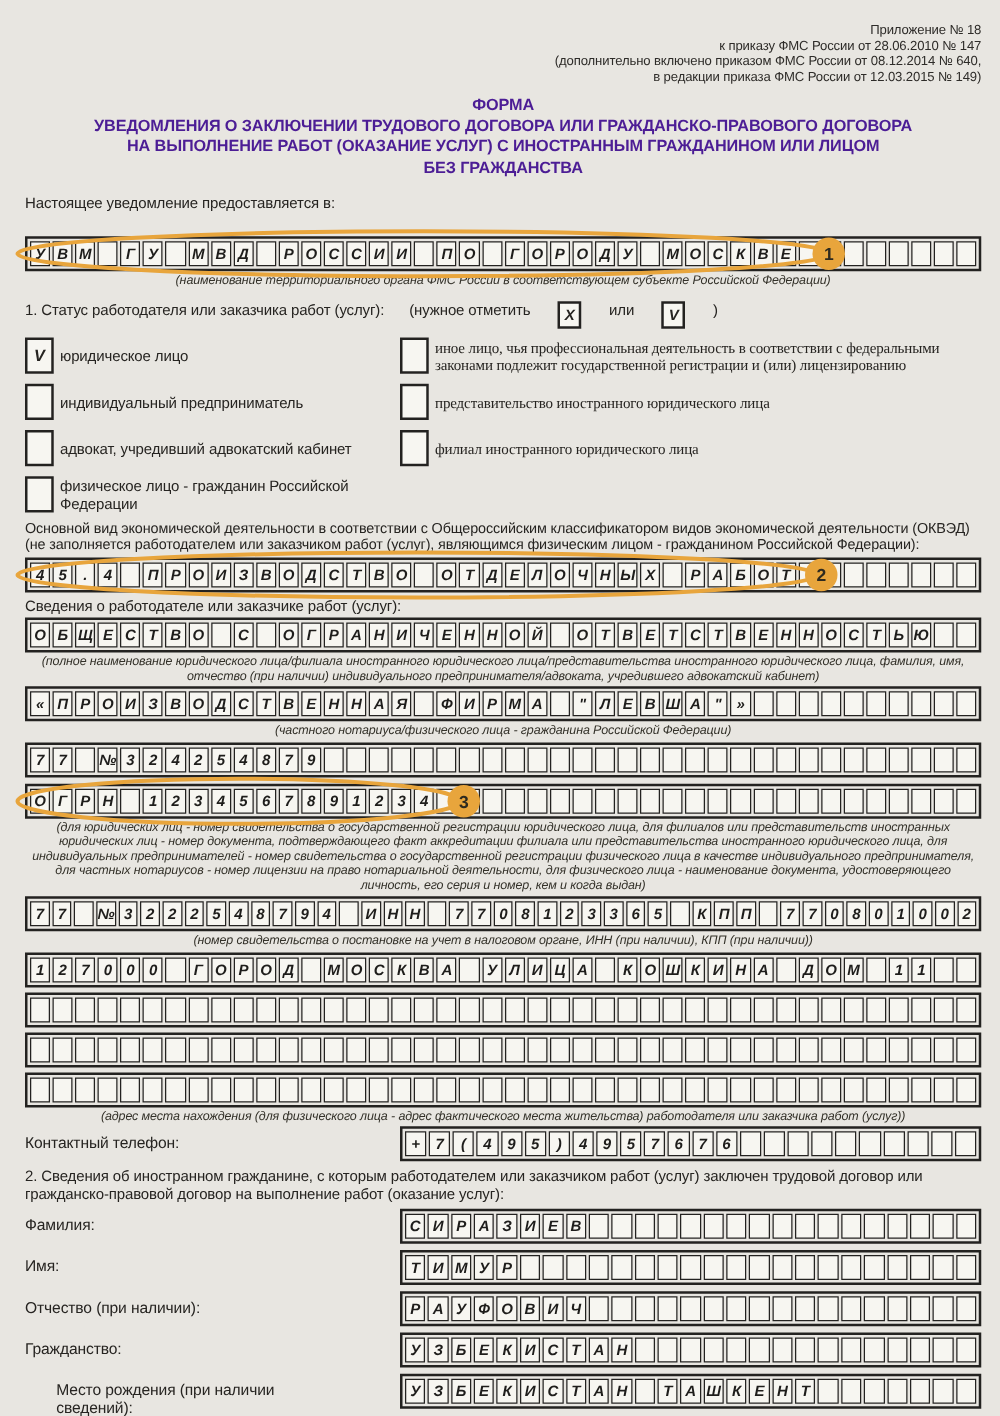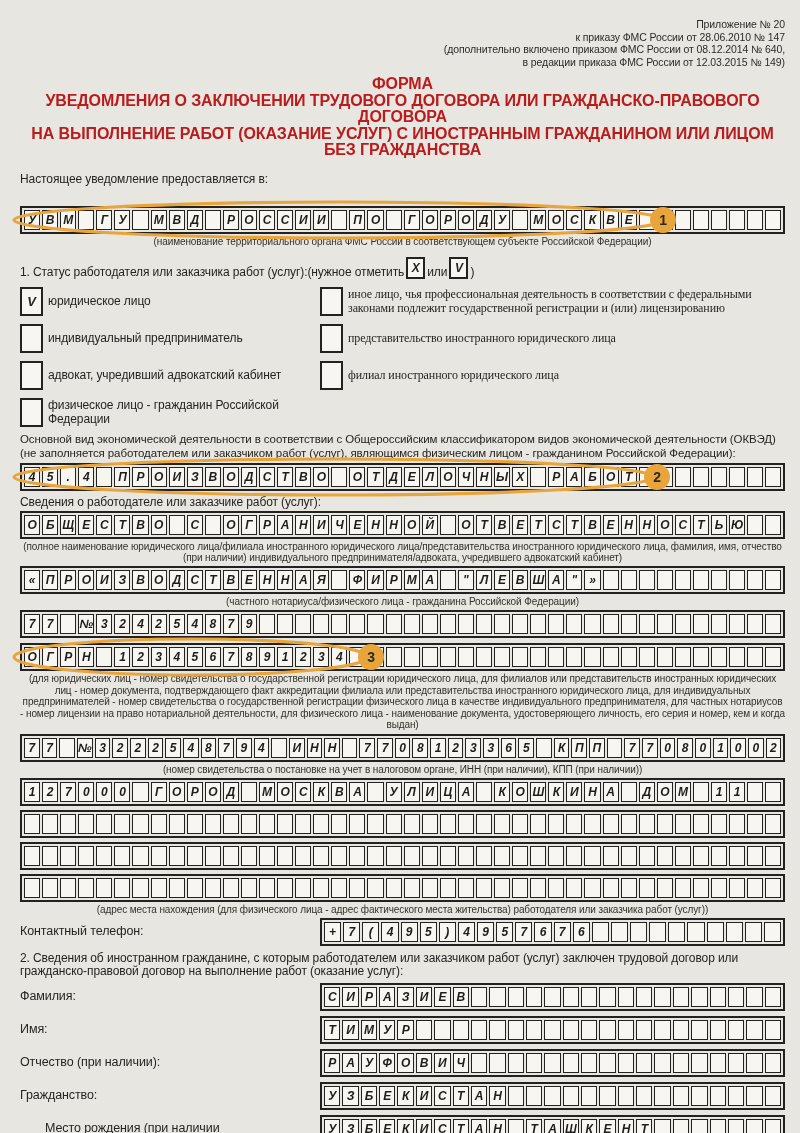--- a/index.html
+++ b/index.html
@@ -8,49 +8,49 @@
     background:#e8e6e1;
     font-family:"Liberation Sans", sans-serif;
     color:#262421;
     overflow:hidden;
     letter-spacing:-0.1px;
   }
   .page { padding:18px 15px 0 20px; width:800px; }
   .content { width:765px; }
 
   .meta { text-align:right; font-size:10.5px; line-height:12.5px; color:#2e2c29; }
-  .title { margin-top:8px; text-align:center; font-weight:bold; font-size:16px; line-height:16.5px; color:#b91c1c; }
+  .title { margin-top:8px; text-align:center; font-weight:bold; font-size:13px; line-height:16.5px; color:#4c1d95; }
   .intro { margin-top:13px; font-size:12px; margin-bottom:20px; }
 
   .rowwrap { position:relative; }
   .cellrow {
     display:flex; gap:2px; padding:2px;
     border:2px solid #232220; height:28px; width:100%;
     background:transparent;
   }
   .cell {
     flex:1; border:1.5px solid #232220; background:#f7f6f1;
     display:flex; align-items:center; justify-content:center;
     font-style:italic; font-weight:600; font-size:12px; color:#1e1d1b;
     overflow:hidden; min-width:0;
   }
-  .cap { text-align:center; font-size:10px; line-height:11.5px; color:#333129; margin-top:2px; }
+  .cap { text-align:center; font-size:10px; line-height:11.5px; color:#333129; margin-top:2px;font-style:italic; }
 
   .hl { position:absolute; pointer-events:none; }
   .hl1 { left:-10px; top:-7px; }
   .hl2 { left:-10px; top:-7px; }
   .hl3 { left:-10px; top:-7px; }
   .callout {
     position:absolute; top:1px; width:26px; height:26px; border-radius:50%;
     background:#e8a53c; color:#2e2a1f; font-weight:bold; font-size:14px;
     display:flex; align-items:center; justify-content:center;
   }
   .co1 { left:630px; } .co2 { left:624px; } .co3 { left:338px; }
 
-  .sec1head { margin-top:10px; font-size:12px; display:flex; align-items:flex-end; gap:0; }
+  .sec1head { margin-top:10px; font-size:12px; display:flex; align-items:flex-start; gap:20px; }
   .cbs {
     width:19px; height:22px; border:2px solid #232220; background:#f7f6f1;
     display:inline-flex; align-items:center; justify-content:center;
     font-style:italic; font-weight:600; font-size:12px; margin:0 2px;
   }
   .cbgrid { display:flex; margin-top:7px; }
   .cbcol { display:flex; flex-direction:column; gap:7px; }
   .cbcol.left { width:300px; }
   .cbcol.right { width:465px;font-family:Liberation Serif, serif; }
   .cbitem { display:flex; align-items:center; gap:5px; min-height:30px; }
@@ -73,21 +73,21 @@
 
   .cap-indent { margin-left:300px; width:465px; }
 </style>
 </head>
 <body>
 
 <div class="page">
 <div class="content">
 
   <div class="meta">
-    <div>Приложение № 20</div>
+    <div>Приложение № 18</div>
     <div>к приказу ФМС России от 28.06.2010 № 147</div>
     <div>(дополнительно включено приказом ФМС России от 08.12.2014 № 640,</div>
     <div>в редакции приказа ФМС России от 12.03.2015 № 149)</div>
   </div>
 
   <div class="title">
     <div>ФОРМА</div>
     <div>УВЕДОМЛЕНИЯ О ЗАКЛЮЧЕНИИ ТРУДОВОГО ДОГОВОРА ИЛИ ГРАЖДАНСКО-ПРАВОВОГО ДОГОВОРА</div>
     <div>НА ВЫПОЛНЕНИЕ РАБОТ (ОКАЗАНИЕ УСЛУГ) С ИНОСТРАННЫМ ГРАЖДАНИНОМ ИЛИ ЛИЦОМ</div>
     <div>БЕЗ ГРАЖДАНСТВА</div>

